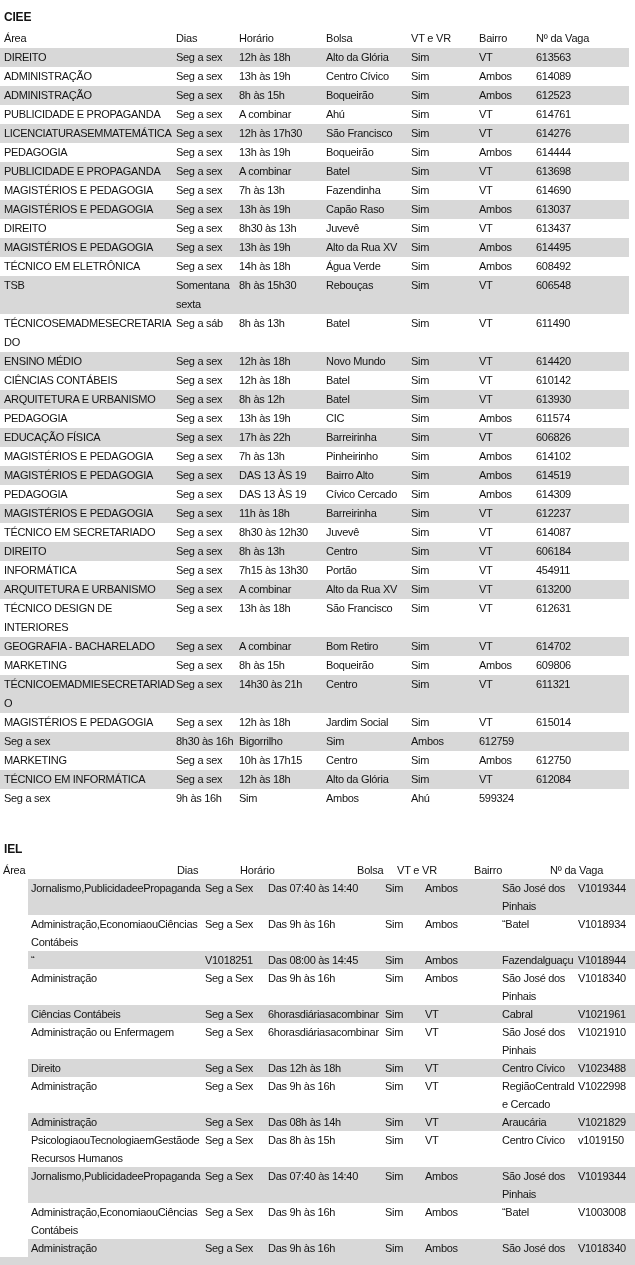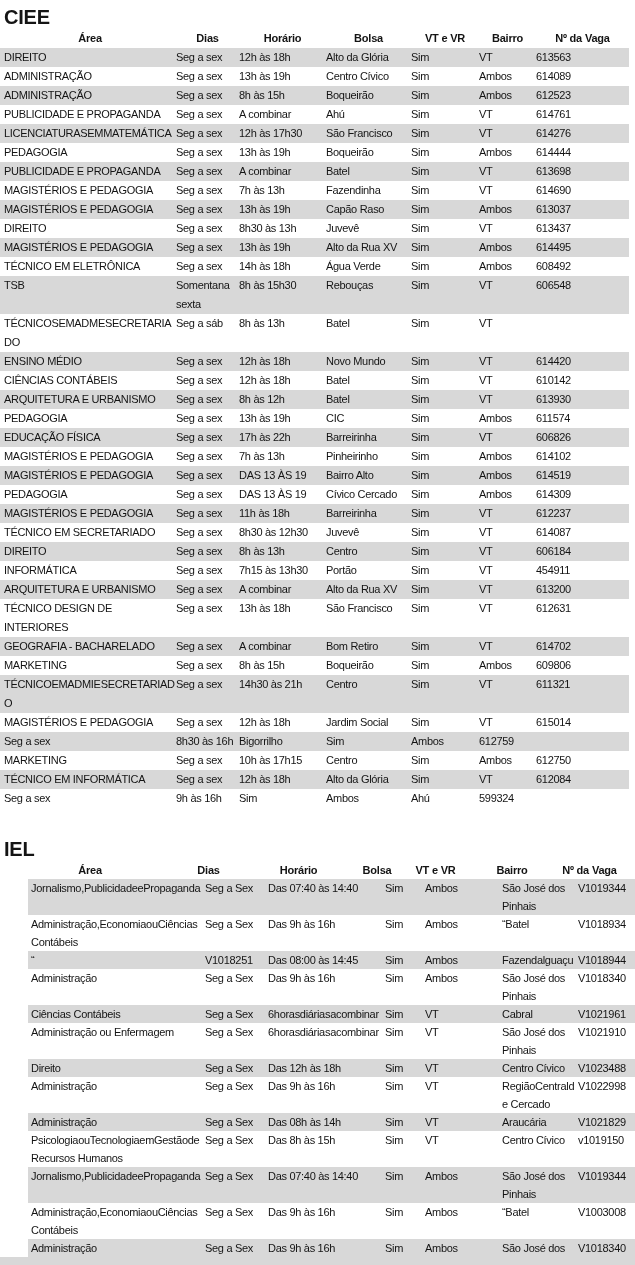--- a/index.html
+++ b/index.html
@@ -4,37 +4,37 @@
 <style>
   html,body{margin:0;padding:0;}
   body{
     width:635px;height:1265px;overflow:hidden;position:relative;
     background:#ffffff;color:#141414;
     font-family:"Liberation Sans","DejaVu Sans",sans-serif;
     -webkit-font-smoothing:antialiased;
   }
   .page{padding-top:8px;}
   .tbl-title{
-    font-size:20px;font-weight:bold;margin:0 0 3px 4px;line-height:18px;
+    font-size:12px;font-weight:bold;margin:0 0 3px 4px;line-height:18px;
     letter-spacing:-0.2px;
   }
   .jobs-table{width:629px;}
   .jobs-table.second{margin-top:32px;}
   .hdr-row,.row{display:grid;width:629px;}
   .ciee .hdr-row,.ciee .row{grid-template-columns:176px 63px 87px 85px 68px 57px 1fr;}
   .iel  .hdr-row,.iel  .row{grid-template-columns:177px 63px 117px 40px 77px 76px 1fr;}
   .cell{
     font-size:11px;letter-spacing:-0.3px;line-height:19px;
     white-space:normal;word-wrap:break-word;
   }
   .ciee .cell{line-height:19px;}
   .iel  .cell{line-height:18px;}
   .ciee .row{min-height:19px;}
   .iel  .row{min-height:18px;margin-left:28px;}
-  .cell.hdr{font-weight:bold;letter-spacing:-0.2px;text-align:center;}
+  .cell.hdr{font-weight:normal;letter-spacing:-0.2px;}
   .cell:first-child{padding-left:4px;}
   .iel .cell:first-child{padding-left:3px;}
   .row.gray{background:#d8d8d8;}
   .bottom-strip{
     position:absolute;left:0;top:1257px;width:629px;height:8px;background:#d8d8d8;
   }
 </style>
 </head>
 <body>
 
@@ -169,20 +169,21 @@
           <div class="cell">VT</div>
           <div class="cell">606548</div>
         </div>
         <div class="row">
           <div class="cell">TÉCNICOSEMADMESECRETARIADO</div>
           <div class="cell">Seg a sáb</div>
           <div class="cell">8h às 13h</div>
           <div class="cell">Batel</div>
           <div class="cell">Sim</div>
           <div class="cell">VT</div>
+          <div class="cell">611490</div>
         </div>
         <div class="row gray">
           <div class="cell">ENSINO MÉDIO</div>
           <div class="cell">Seg a sex</div>
           <div class="cell">12h às 18h</div>
           <div class="cell">Novo Mundo</div>
           <div class="cell">Sim</div>
           <div class="cell">VT</div>
           <div class="cell">614420</div>
         </div>

